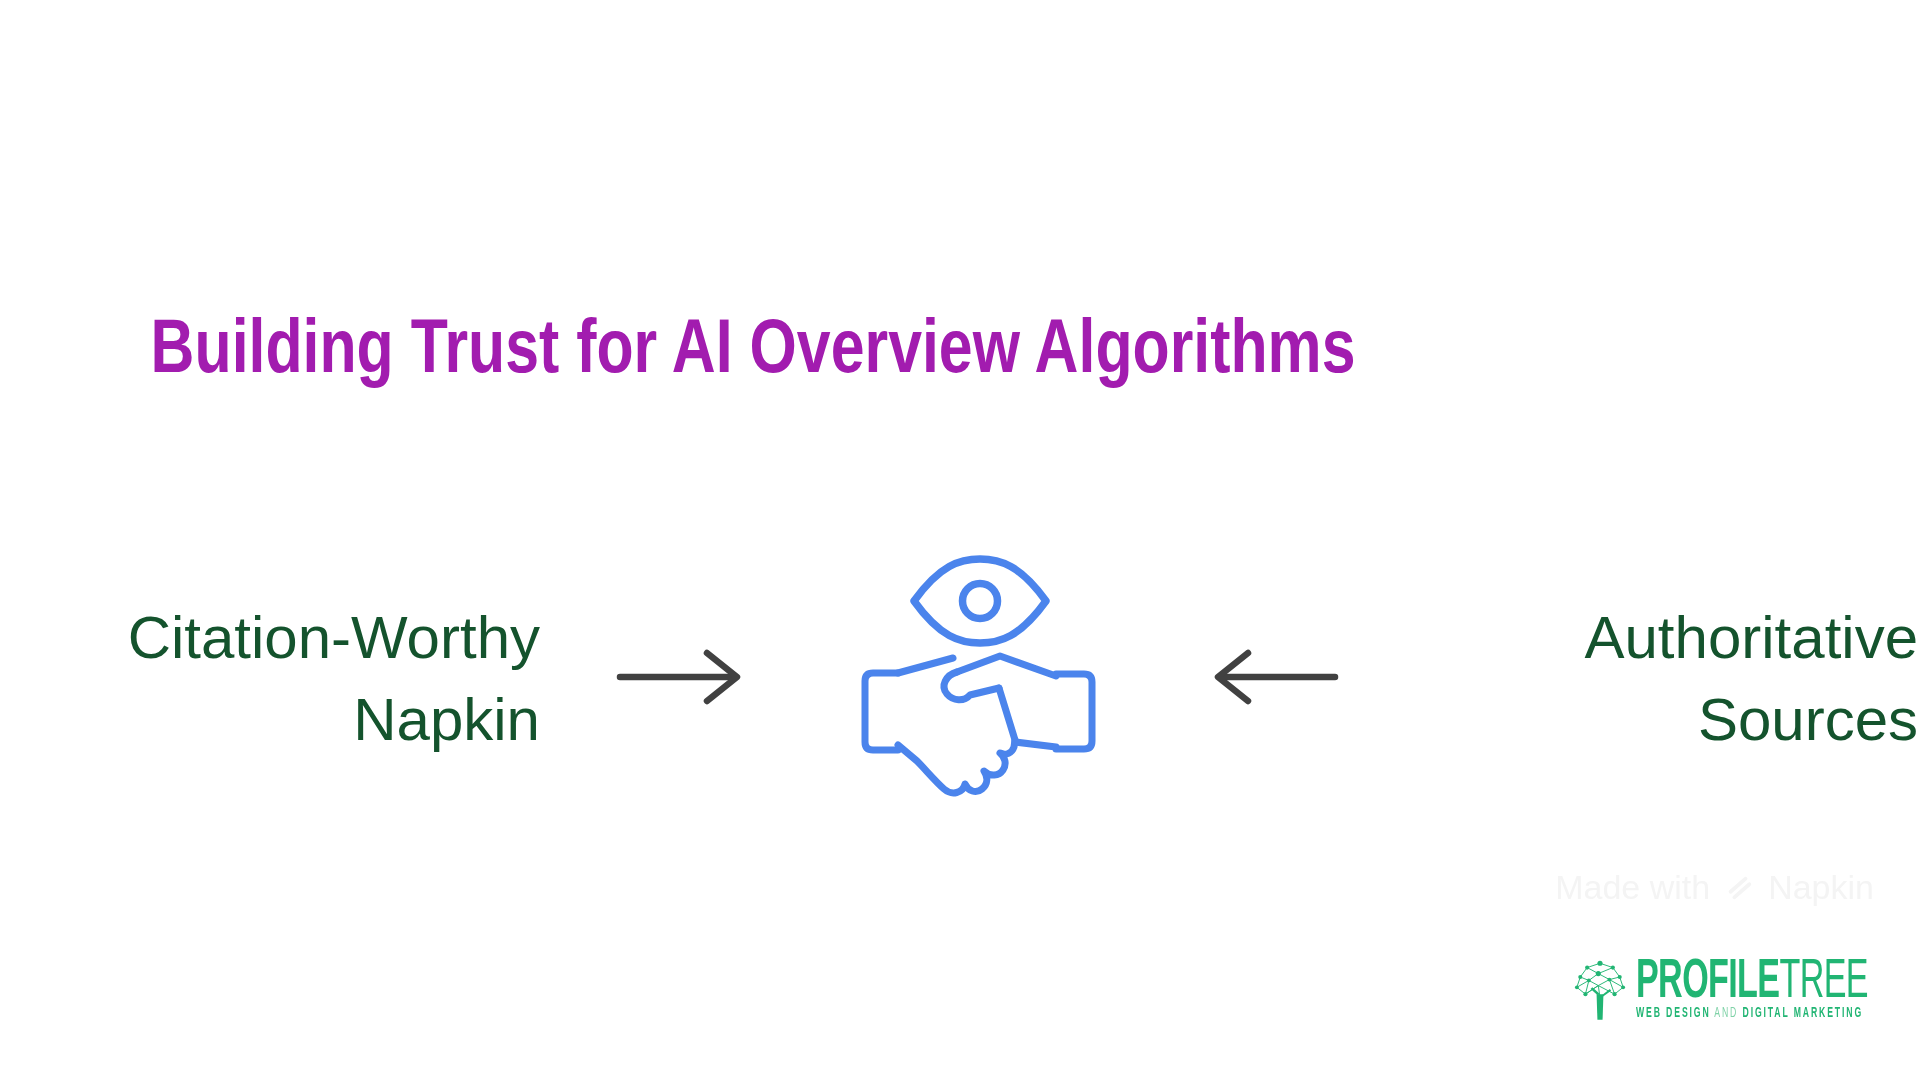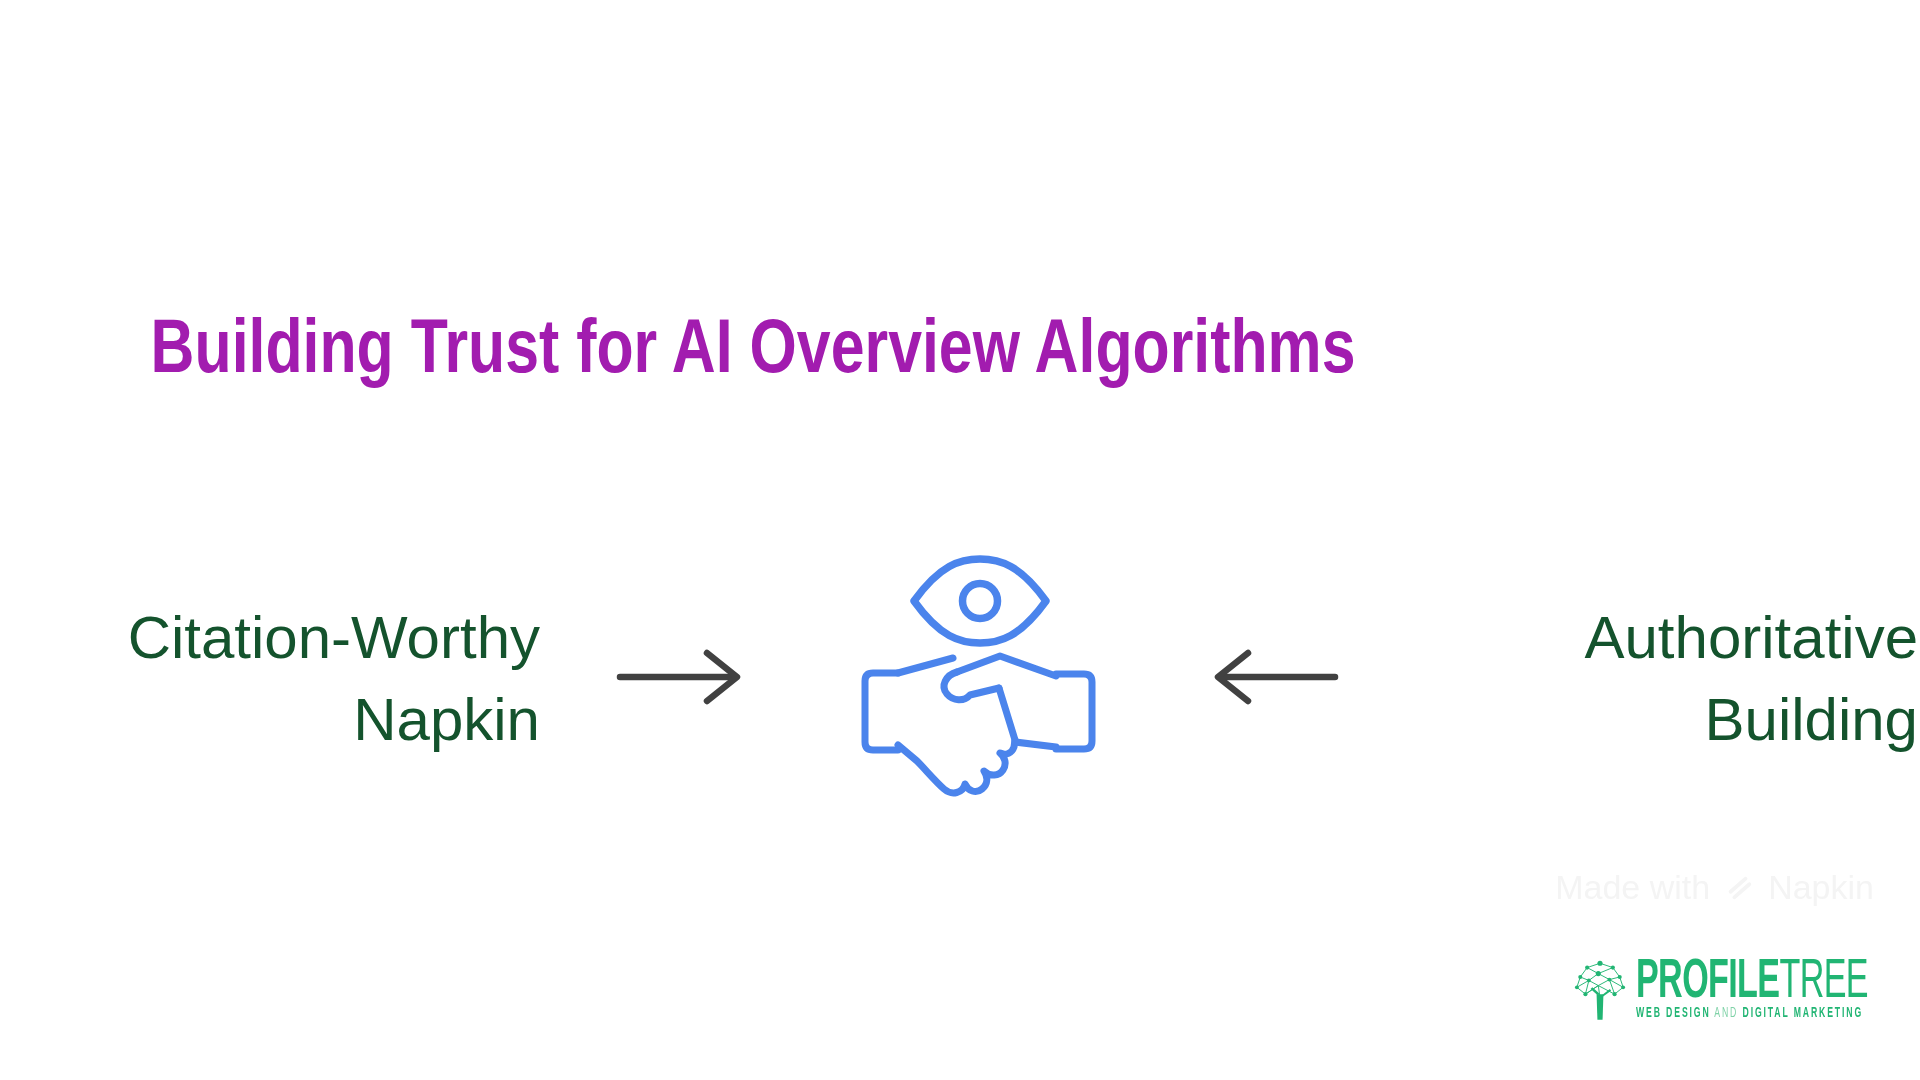--- a/index.html
+++ b/index.html
@@ -81,21 +81,21 @@
 
   <h1 class="title" style="margin:0;"><span class="squeeze">Building Trust for AI Overview Algorithms</span></h1>
 
   <div class="side-label left">
     <span>Citation-Worthy</span><br>
     <span>Napkin</span>
   </div>
 
   <div class="side-label right">
     <span>Authoritative</span><br>
-    <span>Building</span>
+    <span>Sources</span>
   </div>
 
   <svg class="icon-abs" style="left:610px;top:646px;" width="140" height="62" viewBox="0 0 140 62">
     <g stroke="#414141" stroke-width="6.5" stroke-linecap="round" stroke-linejoin="round" fill="none">
       <line x1="10" y1="31" x2="124" y2="31"></line>
       <polyline points="97,7 127,31 97,55"></polyline>
     </g>
   </svg>
 
   <svg class="icon-abs" style="left:1205px;top:646px;" width="140" height="62" viewBox="0 0 140 62">

